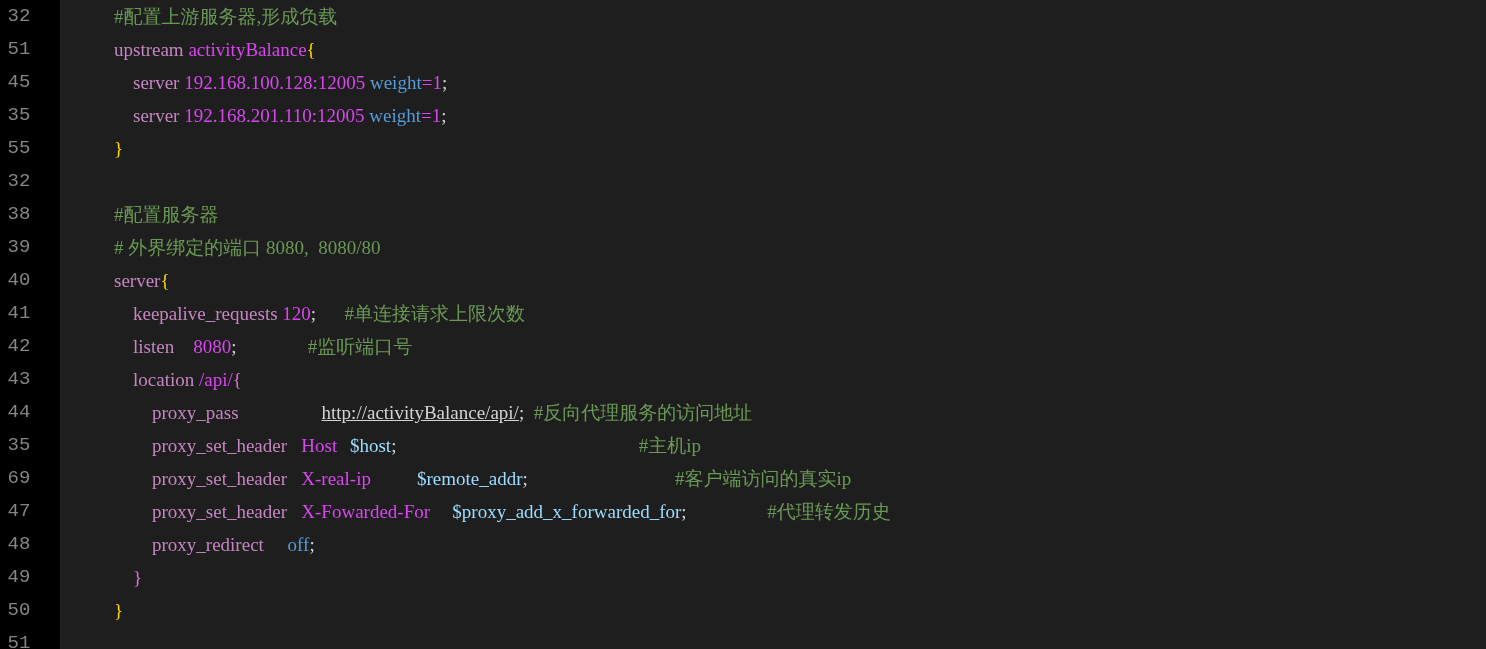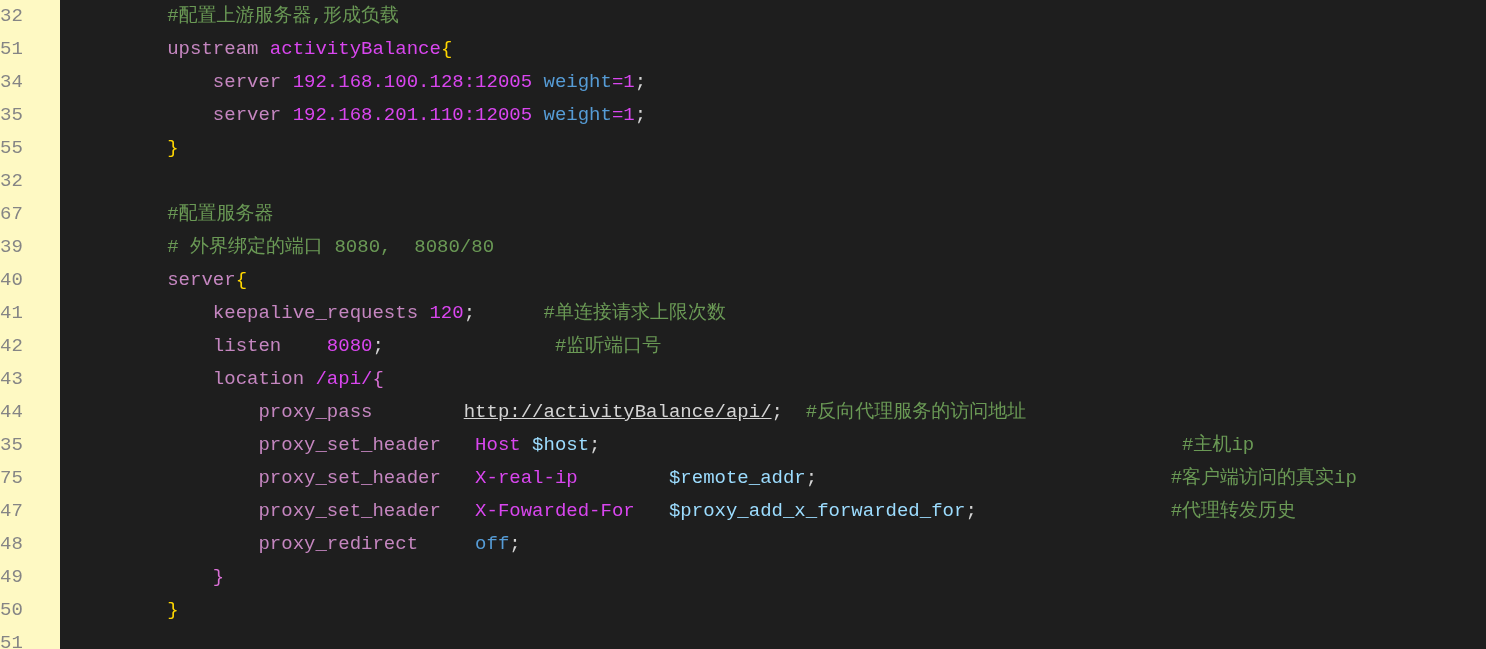--- a/index.html
+++ b/index.html
@@ -13,64 +13,65 @@
     width: 1486px;
     height: 649px;
   }
   .editor {
     display: flex;
     height: 100%;
   }
   .gutter {
     width: 60px;
     flex-shrink: 0;
-    text-align: left;
+    text-align: center;
     padding-right: 22px;
     color: #858585;
     user-select: none;
-    background: #fef9c3;
+    background: #000000;
   }
   .gutter .ln { height: 33px; }
   .code {
     flex: 1;
     white-space: pre;
     padding-left: 16px;
     position: relative;
+    font-family: Liberation Serif, serif;
   }
   .code .line { height: 33px; }
   .tok-comment { color: #6a9955; }
   .tok-directive { color: #c586c0; }
   .tok-plain { color: #d946ef; }
   .tok-param { color: #569cd6; }
-  .tok-var { color: #9cdcfe; }
+  .tok-var { color: #9cdcfe; margin-left: 8px; }
   .tok-brace-y { color: #ffd700; }
   .tok-brace-p { color: #da70d6; }
-  .tok-url { color: #d4d4d4; text-decoration: underline; }
+  .tok-url { color: #d4d4d4; text-decoration: underline; margin-left: 45px; }
   .tok-semicolon { color: #d4d4d4; }
 </style>
 </head>
 <body>
 
 <div class="editor">
   <div class="gutter" id="gutter">
       <div class="ln">32</div>
       <div class="ln">51</div>
-      <div class="ln">34</div>
+      <div class="ln">45</div>
       <div class="ln">35</div>
       <div class="ln">55</div>
       <div class="ln">32</div>
-      <div class="ln">67</div>
+      <div class="ln">38</div>
       <div class="ln">39</div>
       <div class="ln">40</div>
       <div class="ln">41</div>
       <div class="ln">42</div>
       <div class="ln">43</div>
       <div class="ln">44</div>
       <div class="ln">35</div>
-      <div class="ln">75</div>
+      <div class="ln">69</div>
       <div class="ln">47</div>
       <div class="ln">48</div>
       <div class="ln">49</div>
       <div class="ln">50</div>
       <div class="ln">51</div>
     </div>
   <div class="code" id="code"><div class="line"><span class="tok-plain">        </span><span class="tok-comment">#配置上游服务器,形成负载</span></div><div class="line"><span class="tok-plain">        </span><span class="tok-directive">upstream</span><span class="tok-plain"> activityBalance</span><span class="tok-brace-y">{</span></div><div class="line"><span class="tok-plain">            </span><span class="tok-directive">server</span><span class="tok-plain"> 192.168.100.128:12005 </span><span class="tok-param">weight</span><span class="tok-plain">=1</span><span class="tok-semicolon">;</span></div><div class="line"><span class="tok-plain">            </span><span class="tok-directive">server</span><span class="tok-plain"> 192.168.201.110:12005 </span><span class="tok-param">weight</span><span class="tok-plain">=1</span><span class="tok-semicolon">;</span></div><div class="line"><span class="tok-plain">        </span><span class="tok-brace-y">}</span></div><div class="line"></div><div class="line"><span class="tok-plain">        </span><span class="tok-comment">#配置服务器</span></div><div class="line"><span class="tok-plain">        </span><span class="tok-comment"># 外界绑定的端口 8080,  8080/80</span></div><div class="line"><span class="tok-plain">        </span><span class="tok-directive">server</span><span class="tok-brace-y">{</span></div><div class="line"><span class="tok-plain">            </span><span class="tok-directive">keepalive_requests</span><span class="tok-plain"> 120</span><span class="tok-semicolon">;</span><span class="tok-plain">      </span><span class="tok-comment">#单连接请求上限次数</span></div><div class="line"><span class="tok-plain">            </span><span class="tok-directive">listen</span><span class="tok-plain">    8080</span><span class="tok-semicolon">;</span><span class="tok-plain">               </span><span class="tok-comment">#监听端口号</span></div><div class="line"><span class="tok-plain">            </span><span class="tok-directive">location</span><span class="tok-plain"> /api/</span><span class="tok-brace-p">{</span></div><div class="line"><span class="tok-plain">                </span><span class="tok-directive">proxy_pass</span><span class="tok-plain">        </span><span class="tok-url">http://activityBalance/api/</span><span class="tok-semicolon">;</span><span class="tok-plain">  </span><span class="tok-comment">#反向代理服务的访问地址</span></div><div class="line"><span class="tok-plain">                </span><span class="tok-directive">proxy_set_header</span><span class="tok-plain">   Host </span><span class="tok-var">$host</span><span class="tok-semicolon">;</span><span class="tok-plain">                                                   </span><span class="tok-comment">#主机ip</span></div><div class="line"><span class="tok-plain">                </span><span class="tok-directive">proxy_set_header</span><span class="tok-plain">   X-real-ip        </span><span class="tok-var">$remote_addr</span><span class="tok-semicolon">;</span><span class="tok-plain">                               </span><span class="tok-comment">#客户端访问的真实ip</span></div><div class="line"><span class="tok-plain">                </span><span class="tok-directive">proxy_set_header</span><span class="tok-plain">   X-Fowarded-For   </span><span class="tok-var">$proxy_add_x_forwarded_for</span><span class="tok-semicolon">;</span><span class="tok-plain">                 </span><span class="tok-comment">#代理转发历史</span></div><div class="line"><span class="tok-plain">                </span><span class="tok-directive">proxy_redirect</span><span class="tok-plain">     </span><span class="tok-param">off</span><span class="tok-semicolon">;</span></div><div class="line"><span class="tok-plain">            </span><span class="tok-brace-p">}</span></div><div class="line"><span class="tok-plain">        </span><span class="tok-brace-y">}</span></div><div class="line"></div></div>
 </div>
 
 </body></html>

